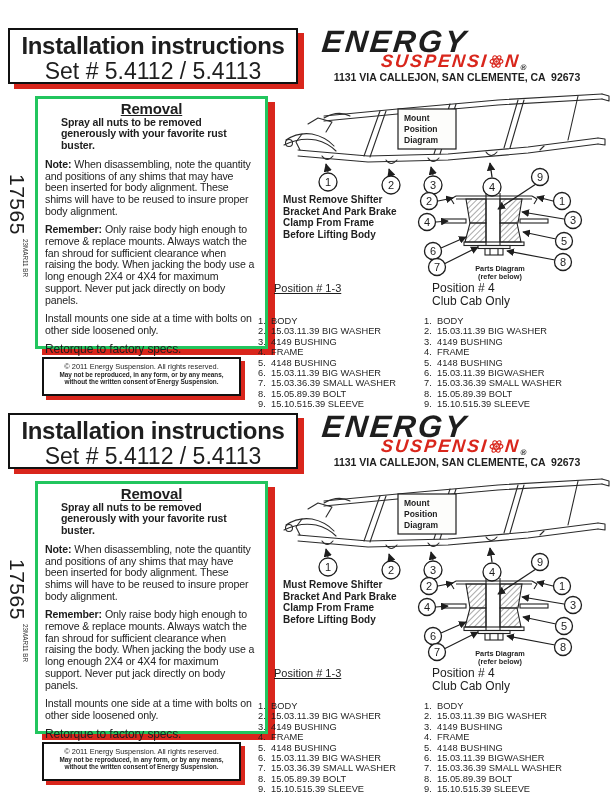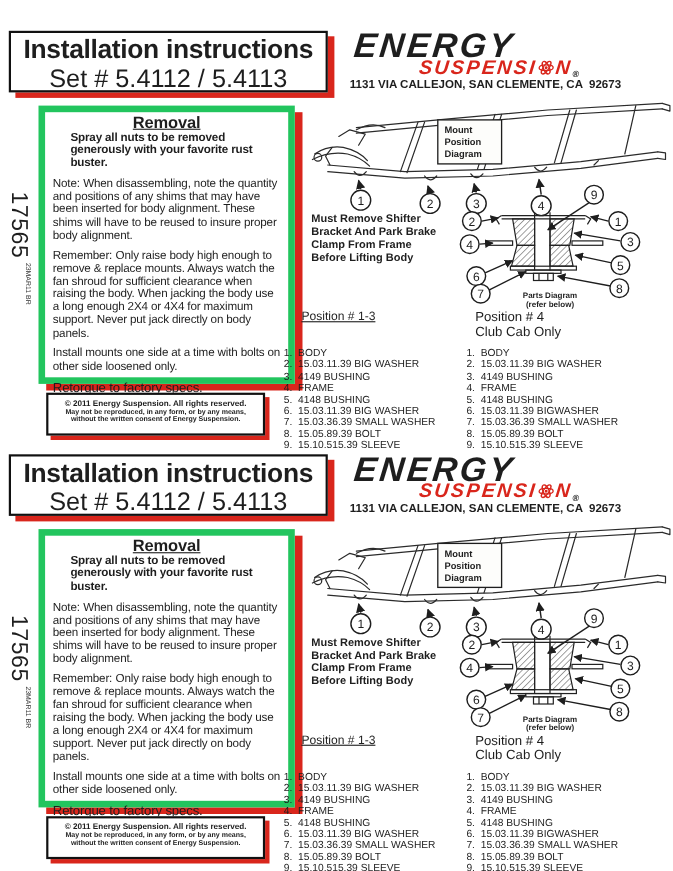--- a/index.html
+++ b/index.html
@@ -14,51 +14,51 @@
 
   
   .title-box { position:absolute; left:8px; top:4px; width:290px; height:56px;
     background:#fff; border:2px solid #111; box-shadow:6px 5px 0 var(--accent);
     text-align:center; padding-top:2px; }
   .title-line1 { font-size:24px; font-weight:bold; line-height:27px; letter-spacing:-0.3px; }
   .title-line2 { font-size:23px; line-height:24px; }
 
   
   .removal-box { position:absolute; left:35px; top:72px; width:233px; height:253px;
-    background:#fff; border:6px solid #22c55e; box-shadow:7px 6px 0 var(--accent);
+    background:#fff; border:3px solid #22c55e; box-shadow:7px 6px 0 var(--accent);
     padding:4px 7px; font-size:10.6px; line-height:11.7px; letter-spacing:-0.15px; }
   .removal-heading { text-align:center; font-size:15px; font-weight:bold;
     text-decoration:underline; margin-bottom:2px; }
   .removal-box p { margin-bottom:7px; }
   .b { font-weight:bold;margin-left:16px; }
-  .lbl { font-weight:normal; margin-right:3px; }
+  .lbl { font-weight:bold; margin-right:3px; }
   .retorque { font-size:12px; font-weight:normal; }
 
   
   .part-num { position:absolute; left:29px; top:150px; transform-origin:0 0;
     transform:rotate(90deg); font-size:21px; letter-spacing:0.5px; white-space:nowrap; }
   .date-code { position:absolute; left:29px; top:215px; transform-origin:0 0;
     transform:rotate(90deg); font-size:6.3px; white-space:nowrap; color:#333; }
 
   
   .copy-box { position:absolute; left:42px; top:333px; width:199px; height:39px;
     background:#fff; border:2px solid #111; box-shadow:4px 4px 0 var(--accent);
     text-align:center; padding-top:3px; }
-  .copy-line1 { font-size:7.4px; font-weight:bold; line-height:9px; }
+  .copy-line1 { font-size:7.4px; font-weight:normal; line-height:9px; }
   .copy-line2 { font-size:6.4px; font-weight:bold; line-height:7.2px; }
 
   
   .logo-word1 { position:absolute; left:322px; top:0px; font-size:31px; font-weight:bold;
     font-style:italic; letter-spacing:2.5px; transform:skewX(-6deg); white-space:nowrap; }
   .logo-word2 { position:absolute; left:381px; top:27px; font-size:18px; font-weight:bold;
     font-style:italic; letter-spacing:2px; color:var(--accent); white-space:nowrap;
     transform:skewX(-6deg); display:flex; align-items:center; }
   .atom-svg { width:15px; height:15px; margin:0 1px; display:inline-block; }
   .reg-mark { font-size:8px; font-style:normal; color:#111; align-self:flex-end; margin-left:1px; }
-  .logo-address { position:absolute; left:318px; top:47px; width:278px; 
+  .logo-address { position:absolute; left:318px; top:47px; width:278px; text-align:center;
     font-size:10.5px; font-weight:bold; white-space:pre; }
 
   
   .frame-svg { position:absolute; left:278px; top:66px; width:334px; height:114px; }
   .cross-svg { position:absolute; left:408px; top:142px; width:204px; height:118px; }
   .warning { position:absolute; left:283px; top:170px; font-size:10px; font-weight:bold;
     line-height:11.6px; }
 
   
   .pos-heading-left  { position:absolute; left:274px; top:258px; font-size:11px;text-decoration:underline; }

